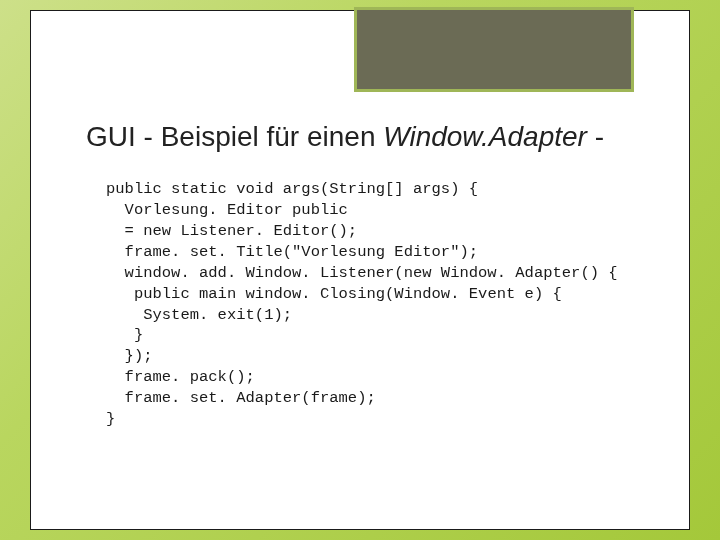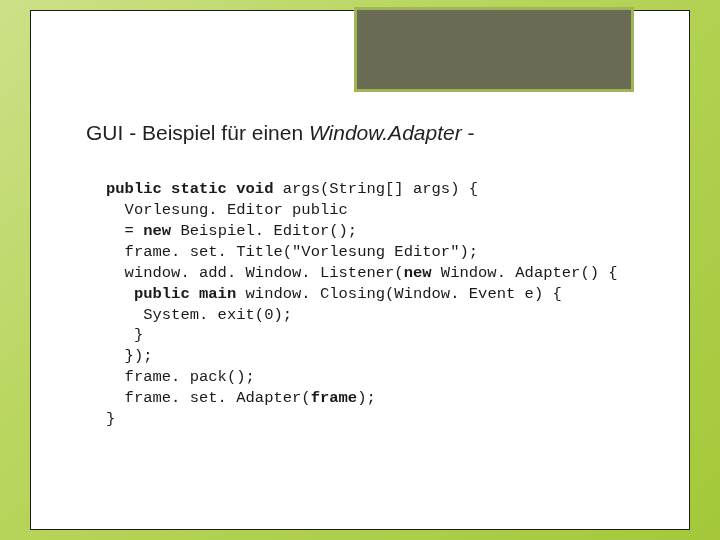--- a/index.html
+++ b/index.html
@@ -35,59 +35,59 @@
     height: 85px;
     background: #6b6b55;
     border: 3px solid #9fb657;
     box-sizing: border-box;
   }
   .title {
     position: absolute;
     left: 55px;
     top: 110px;
     right: 55px;
-    font-size: 21px;
+    font-size: 28px;
     color: #222;
     font-weight: 400;
   }
   .title .italic {
     font-style: italic;
   }
   .code {
     position: absolute;
     left: 75px;
     top: 168px;
     right: 55px;
     font-family: "Courier New", Courier, monospace;
     font-size: 15.5px;
     line-height: 1.35;
     color: #1a1a1a;
     white-space: pre;
   }
-  .kw { color: #1a1a1a; font-weight: bold; }
+  .kw { color: #1a1a1a; font-weight: normal; }
 </style>
 </head>
 <body>
 
 <div class="slide">
   <div class="paper">
 
     <div class="accent-box"></div>
 
     <div class="title">
       <span>GUI - Beispiel für einen </span><span class="italic">Window.Adapter</span><span> -</span>
     </div>
 
     <div class="code"><span class="kw">public static void</span><span> args(String[] args) {</span>
 <span>  Vorlesung. Editor public</span>
-<span>  = </span><span class="kw">new</span><span> Beispiel. Editor();</span>
+<span>  = </span><span class="kw">new</span><span> Listener. Editor();</span>
 <span>  frame. set. Title("Vorlesung Editor");</span>
 <span>  window. add. Window. Listener(</span><span class="kw">new</span><span> Window. Adapter() {</span>
 <span>   </span><span class="kw">public main</span><span> window. Closing(Window. Event e) {</span>
-<span>    System. exit(0);</span>
+<span>    System. exit(1);</span>
 <span>   }</span>
 <span>  });</span>
 <span>  frame. pack();</span>
 <span>  frame. set. Adapter(</span><span class="kw">frame</span><span>);</span>
 <span>}</span></div>
 
   </div>
 </div>
 
 </body></html>

